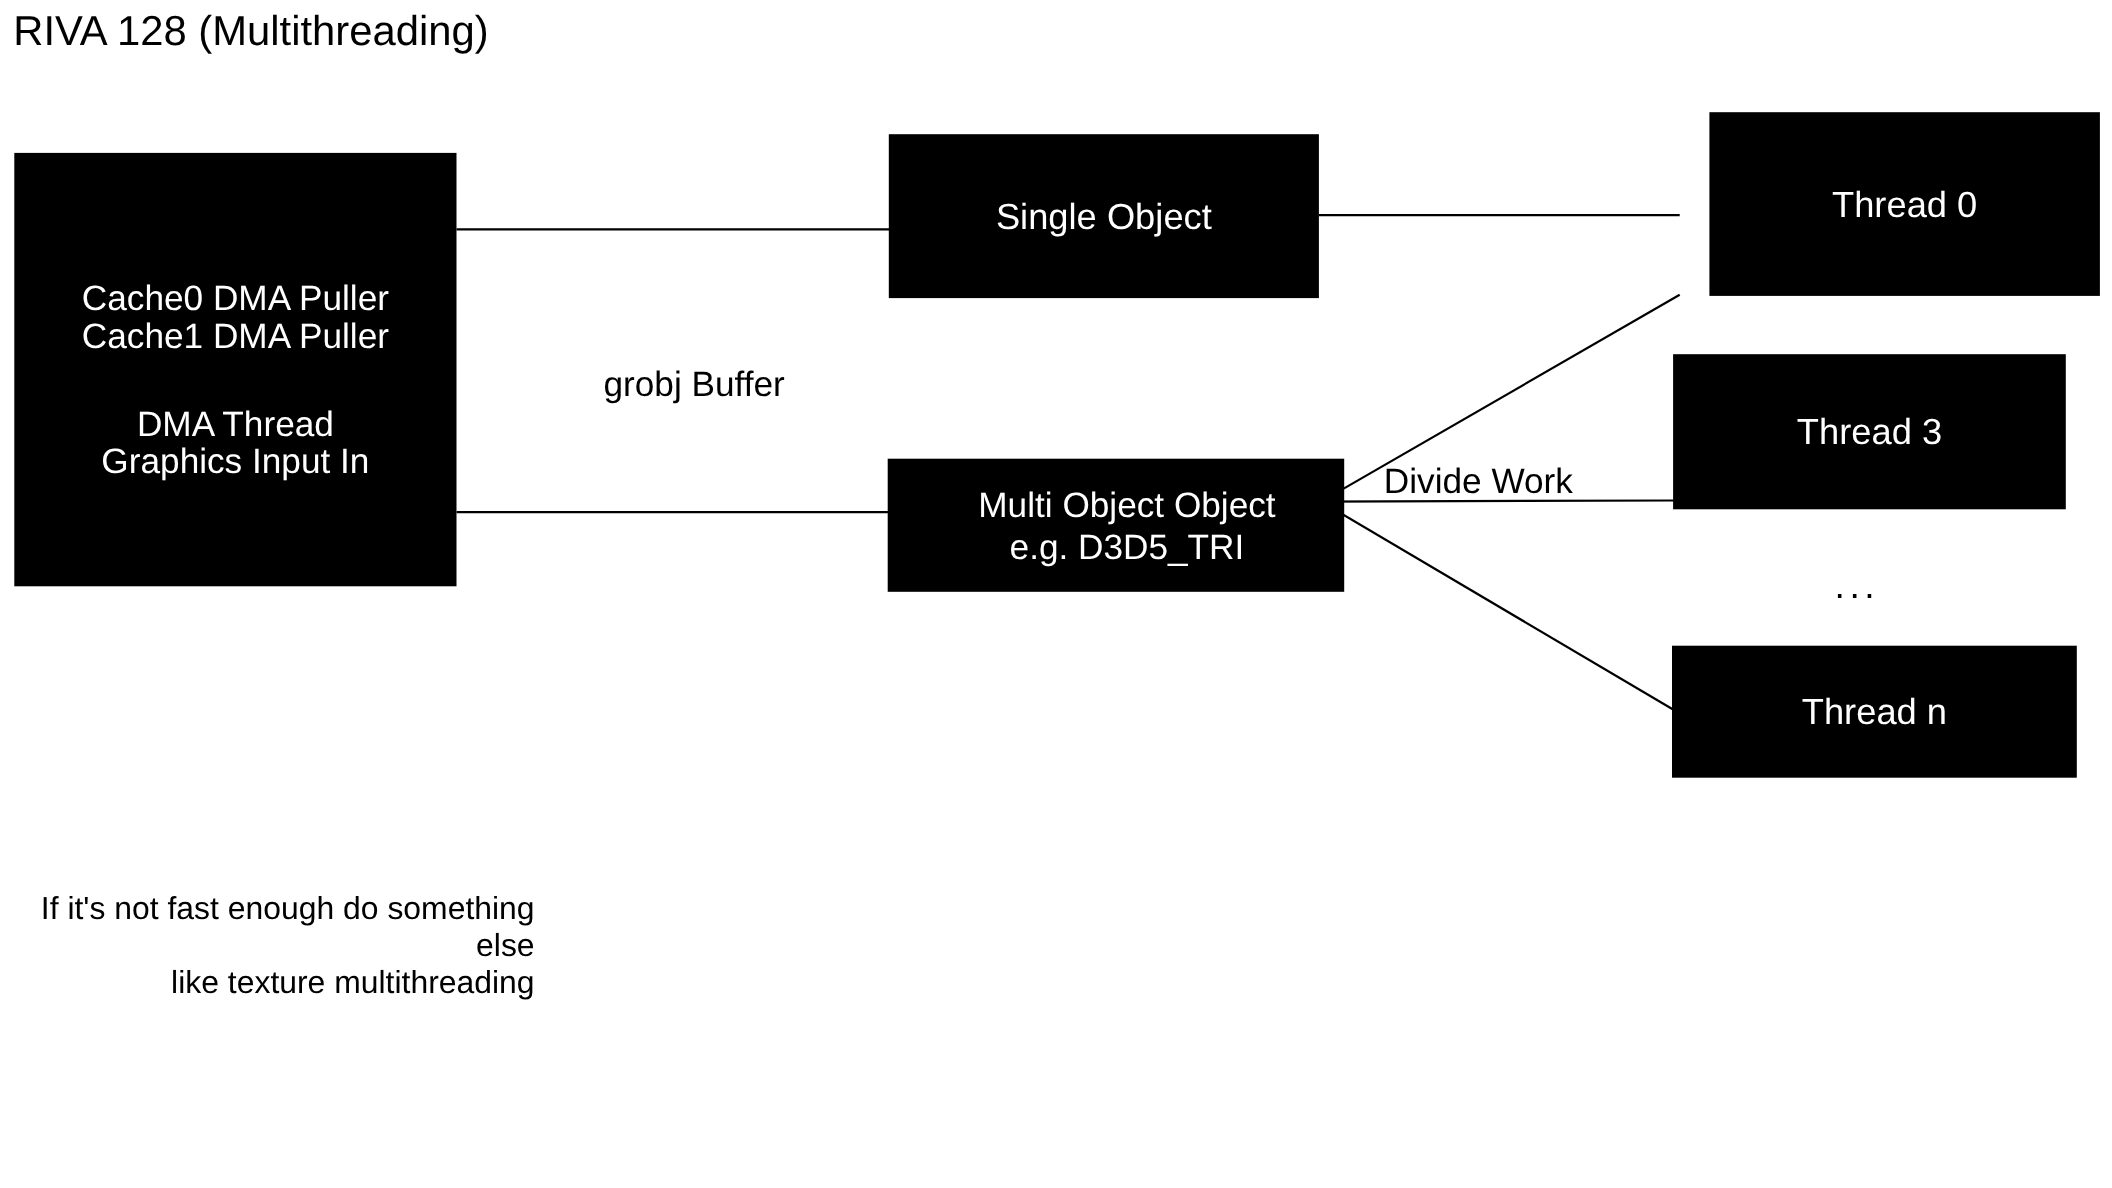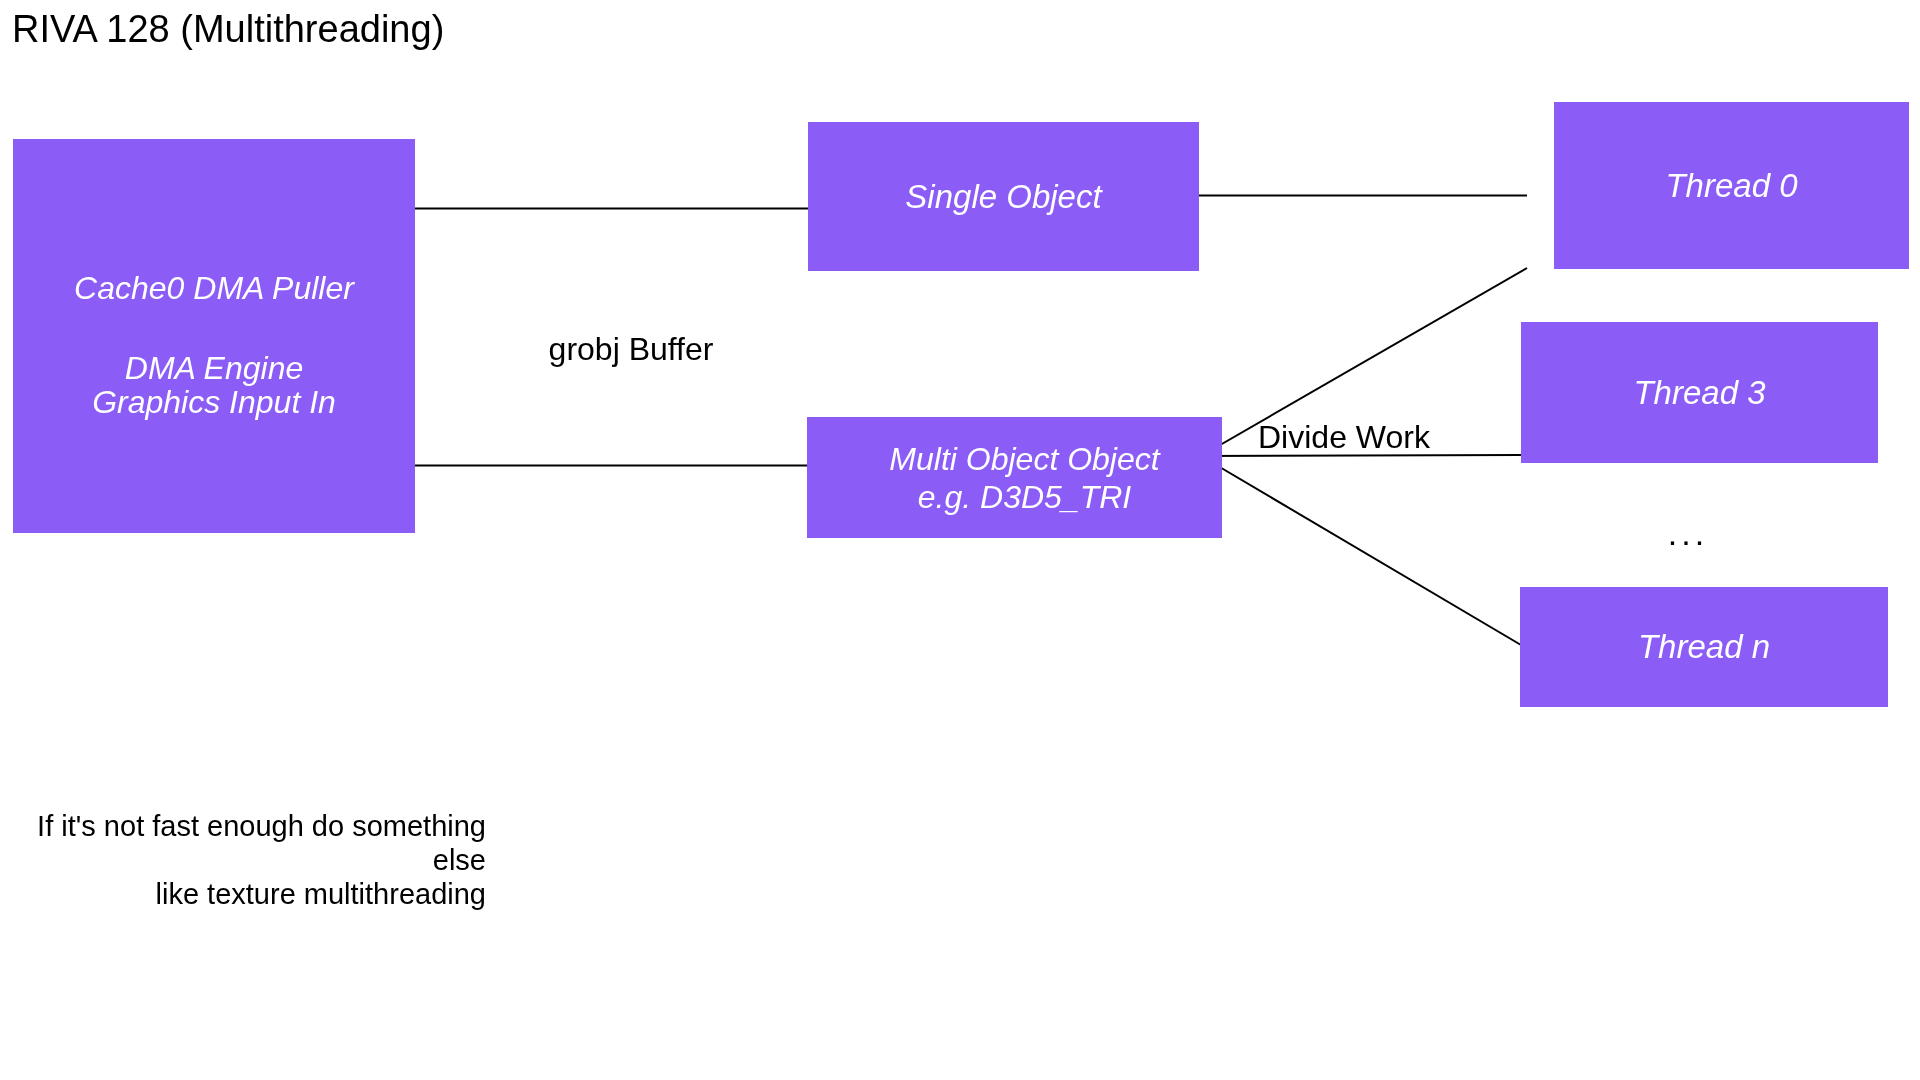--- a/index.html
+++ b/index.html
@@ -23,28 +23,27 @@
     width: 1920px;
     height: 1080px;
     pointer-events: none;
   }
   .edges line {
     stroke: #000000;
     stroke-width: 2;
   }
   .node {
     position: absolute;
-    background: #8b5cf6;
+    background: #000000;
     color: #ffffff;
     display: flex;
     flex-direction: column;
     align-items: center;
     justify-content: center;
     text-align: right;
-    font-style: italic;
   }
   .node .ln {
     display: block;
   }
   .title {
     position: absolute;
     left: 12px;
     top: 6px;
     font-size: 38px;
     line-height: 46px;
@@ -132,21 +131,22 @@
     <line x1="415" y1="465.5" x2="808" y2="465.5"></line>
     <line x1="1201" y1="456" x2="1527" y2="268"></line>
     <line x1="1201" y1="456" x2="1522" y2="455"></line>
     <line x1="1201" y1="456" x2="1521" y2="645"></line>
   </svg>
 
   <div class="title">RIVA 128 (Multithreading)</div>
 
   <div class="node node-dma">
     <span class="ln">Cache0 DMA Puller</span>
-    <span class="ln group2">DMA Engine</span>
+    <span class="ln">Cache1 DMA Puller</span>
+    <span class="ln group2">DMA Thread</span>
     <span class="ln">Graphics Input In</span>
   </div>
 
   <div class="node node-single">
     <span class="ln">Single Object</span>
   </div>
 
   <div class="node node-multi">
     <span class="ln">Multi Object Object</span>
     <span class="ln">e.g. D3D5_TRI</span>

